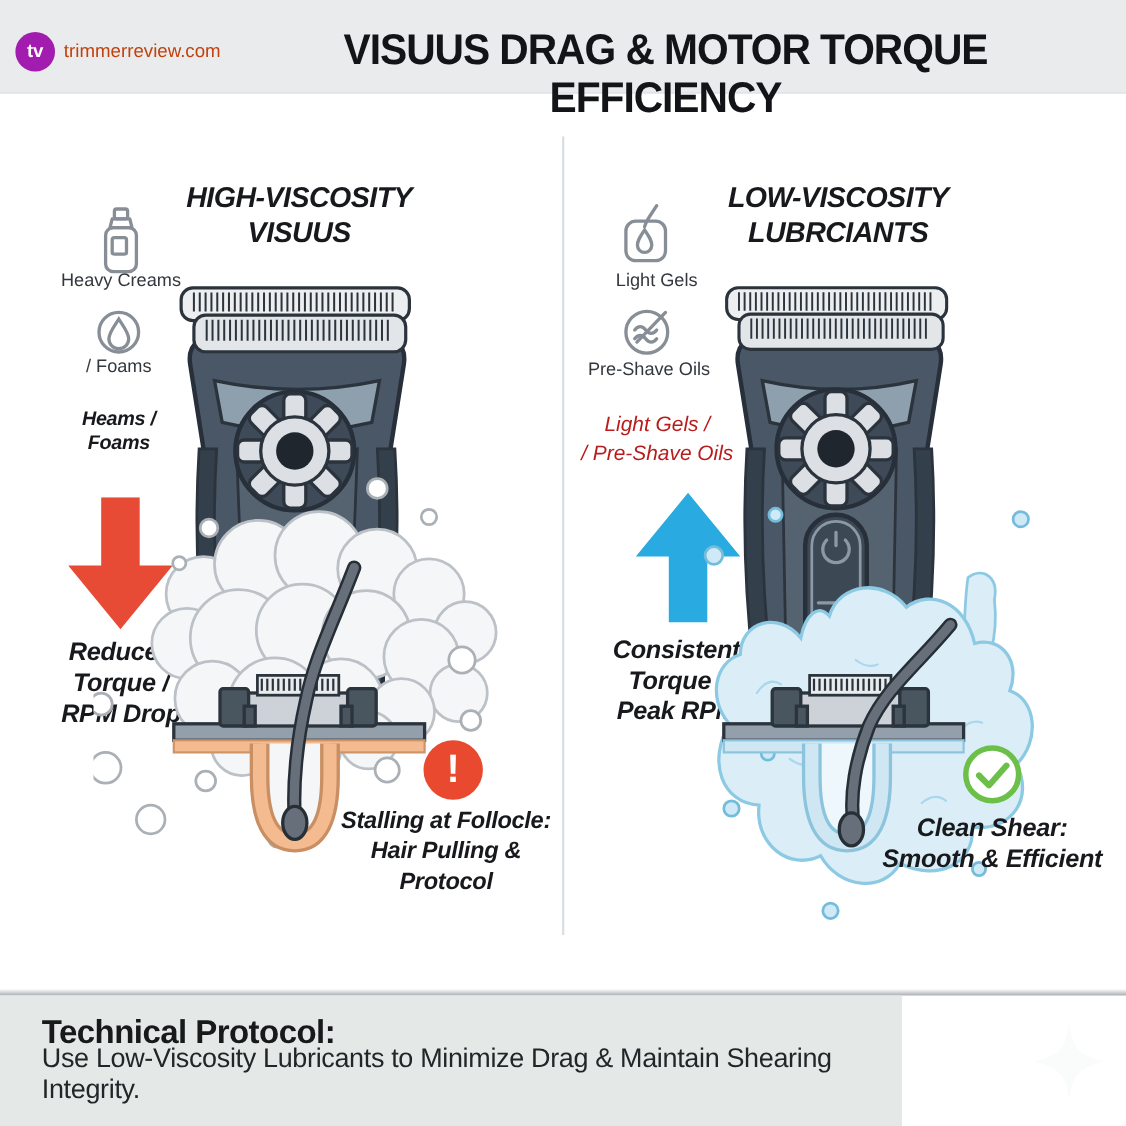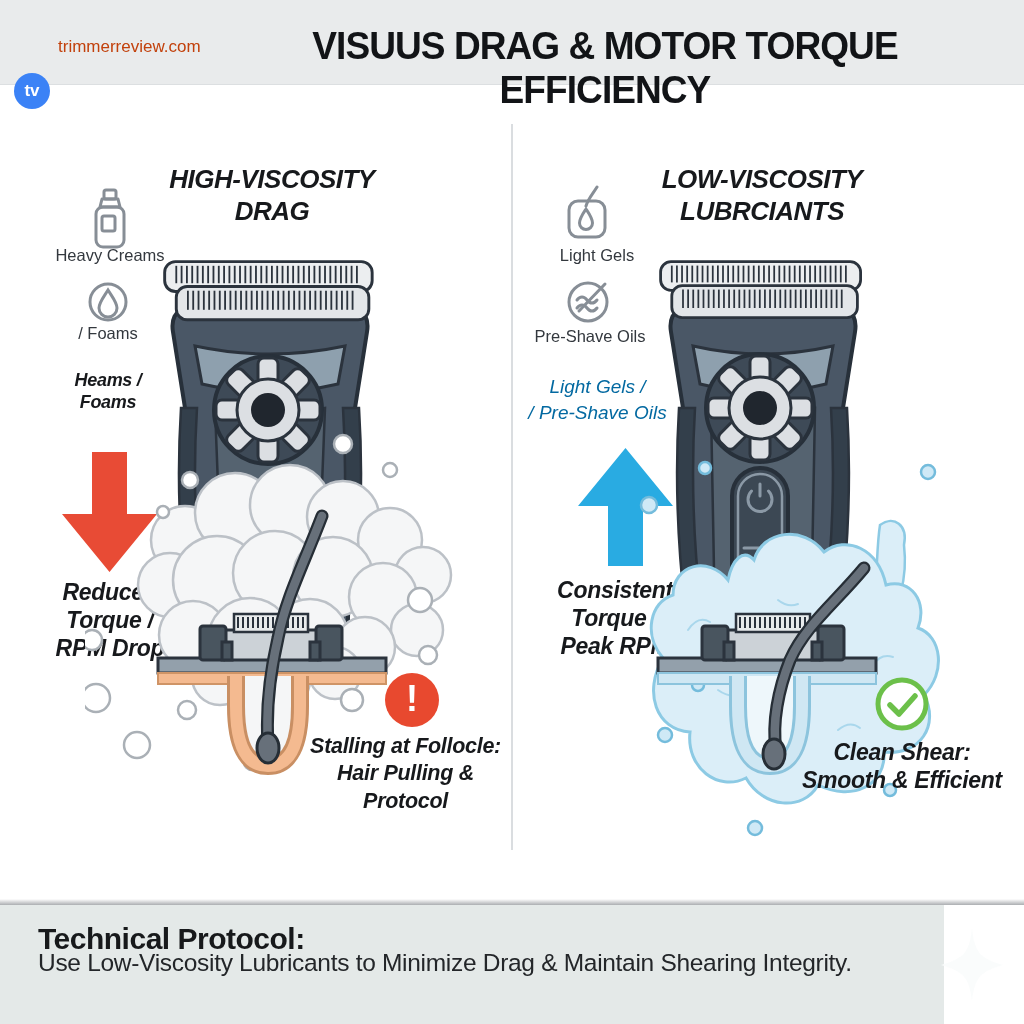--- a/index.html
+++ b/index.html
@@ -1,39 +1,39 @@
 <!DOCTYPE html>
 <html><head>
 <meta charset="utf-8">
 <style>
   html,body{margin:0;padding:0;background:#fff;}
   #canvas{position:relative;width:1024px;height:1024px;overflow:hidden;
     font-family:"Liberation Sans","DejaVu Sans",sans-serif;background:#ffffff;}
   .abs{position:absolute;}
   
   #hdr{left:0;top:0;width:1024px;height:84px;background:#e9ebec;border-bottom:1px solid #dcdfe1;}
-  #logo{left:14px;top:29px;width:36px;height:36px;border-radius:50%;background:#3b82f6;
-    color:#fff;font-weight:bold;font-size:17px;display:flex;align-items:center;justify-content:center;margin-top:44px;}
+  #logo{left:14px;top:29px;width:36px;height:36px;border-radius:50%;background:#a21caf;
+    color:#fff;font-weight:bold;font-size:17px;display:flex;align-items:center;justify-content:center;}
   #site{left:58px;top:37px;font-size:17px;color:#c2410c;}
   #title{left:200px;top:24px;width:810px;text-align:center;font-weight:bold;font-size:39px;
     color:#121417;letter-spacing:-1px;transform:scaleX(.95);}
   
   .coltitle{width:240px;text-align:center;font-weight:bold;font-size:26px;line-height:1.22;
     color:#17191c;letter-spacing:-.5px;}
   .iconlabel{width:150px;text-align:center;font-size:16.5px;color:#33383e;}
   .blkbold{text-align:center;font-weight:bold;color:#17191c;line-height:1.22;letter-spacing:-.3px;}
-  .grayline{text-align:center;font-size:19px;color:#0369a1;line-height:1.35;}
+  .grayline{text-align:center;font-size:19px;color:#b91c1c;line-height:1.35;}
   .line{display:block;font-style:italic;}
   #divider{left:511px;top:124px;width:2px;height:726px;background:#dadde0;}
   #warn{left:385px;top:673px;width:54px;height:54px;border-radius:50%;background:#e8492f;
     color:#fff;font-weight:bold;font-size:36px;display:flex;align-items:center;justify-content:center;padding-bottom:3px;box-sizing:border-box;}
   
   #shadowline{left:0;top:899px;width:1024px;height:6px;
     background:linear-gradient(180deg,rgba(45,52,60,0),rgba(45,52,60,.40));}
-  #ftr{left:0;top:905px;width:944px;height:119px;background:#e4e9e8;}
+  #ftr{left:0;top:905px;width:820px;height:119px;background:#e4e9e8;}
   #ftr-h{left:38px;top:17px;font-size:30px;font-weight:bold;color:#17191b;letter-spacing:-.5px;}
   #ftr-b{left:38px;top:44px;font-size:24.5px;color:#232629;letter-spacing:-.3px;}
   svg{display:block;}
 </style>
 </head>
 <body>
 
 <div id="canvas">
 
   <svg width="0" height="0" style="position:absolute" aria-hidden="true">
@@ -134,21 +134,21 @@
   <div id="hdr" class="abs">
     <div id="logo" class="abs">tv</div>
     <div id="site" class="abs">trimmerreview.com</div>
     <div id="title" class="abs">VISUUS DRAG &amp; MOTOR TORQUE EFFICIENCY</div>
   </div>
 
   <div id="divider" class="abs"></div>
 
   <div class="abs coltitle" style="left:152px;top:164px;">
     <span class="line">HIGH-VISCOSITY</span>
-    <span class="line">DRAG</span>
+    <span class="line">VISUUS</span>
   </div>
 
   <svg class="abs" style="left:88px;top:188px;" width="44" height="62" viewBox="0 0 44 62">
     <g fill="none" stroke="#878e96" stroke-width="3" stroke-linejoin="round">
       <rect x="16" y="2" width="12" height="9" rx="2"></rect>
       <path d="M14,11 h16 l2,8 h-20 z"></path>
       <rect x="8" y="19" width="28" height="40" rx="7"></rect>
       <rect x="14" y="28" width="13" height="15" rx="2"></rect>
     </g>
   </svg>

